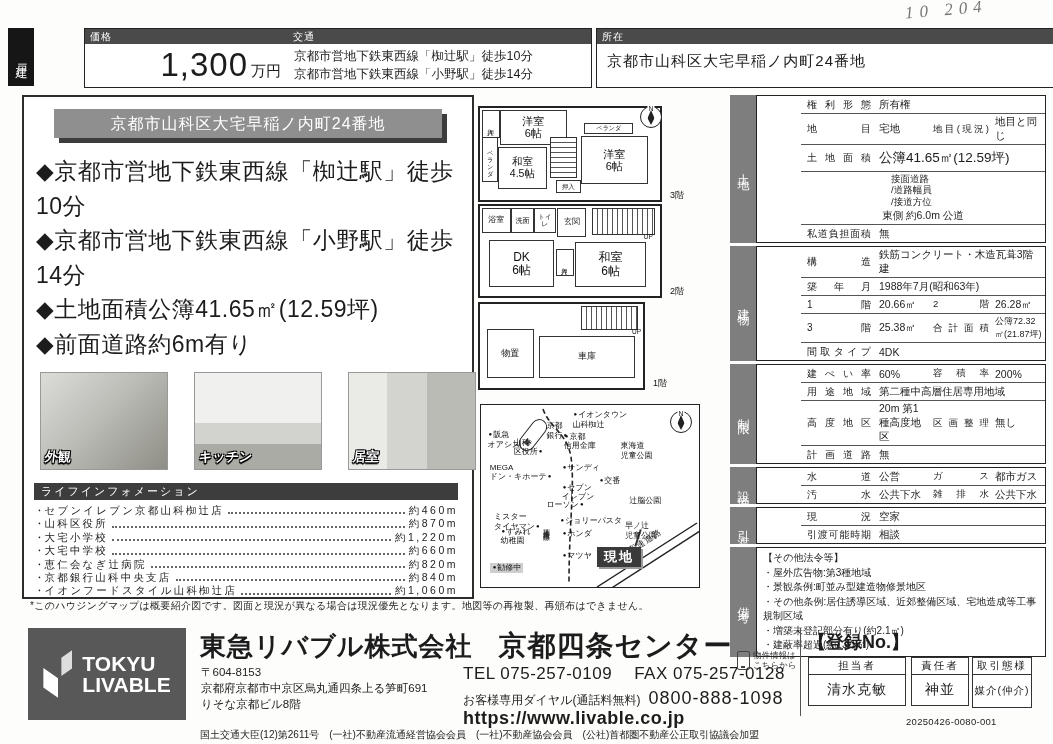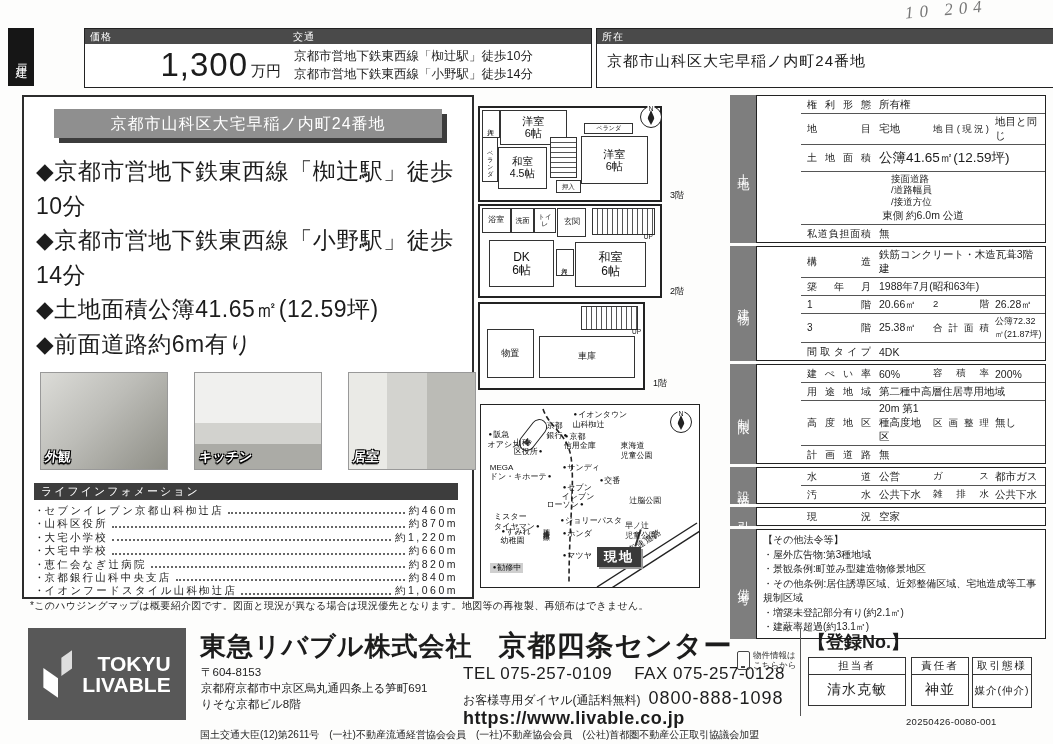--- a/index.html
+++ b/index.html
@@ -86,21 +86,21 @@
   .spec-row.med{min-height:26px;}
   .spec-label{width:76px;font-size:10px;padding:1px 6px;text-align:justify;text-align-last:justify;white-space:pre-line;box-sizing:border-box;}
   .spec-label.ml{text-align:left;text-align-last:left;font-size:9.5px;line-height:1.2;}
   .spec-label2{width:64px;font-size:9.5px;padding:1px 4px;text-align:justify;text-align-last:justify;box-sizing:border-box;}
   .spec-value{flex:1;font-size:10.5px;padding:1px 2px;}
   .spec-value.big{font-size:13.5px;}
   .spec-value.sm{font-size:9px;}
   .spec-remarks{padding:3px 6px;font-size:10px;line-height:1.45;}
   
   .logo{position:absolute;left:28px;top:628px;width:158px;height:92px;background:#585858;display:flex;
-        align-items:center;justify-content:center;gap:9px;text-align:right;}
+        align-items:center;justify-content:center;gap:9px;}
   .mark{position:relative;width:30px;height:48px;}
   .mark .m1{position:absolute;left:0;bottom:0;width:15px;height:30px;background:#fff;clip-path:polygon(0 0,100% 35%,100% 100%,0 65%);}
   .mark .m2{position:absolute;right:1px;top:0;width:11px;height:26px;background:#dedede;clip-path:polygon(0 30%,100% 0,100% 70%,0 100%);}
   .logo-text{color:#fff;font-weight:bold;font-size:21px;line-height:1.0;letter-spacing:0;}
   .company-line{position:absolute;left:200px;top:627px;display:flex;align-items:baseline;gap:26px;}
   .company{font-size:26px;font-weight:bold;letter-spacing:1px;}
   .center-name{font-size:28px;font-weight:bold;letter-spacing:1px;}
   .addr{position:absolute;left:201px;top:664px;font-size:11.5px;line-height:1.4;color:#222;}
   .telline{position:absolute;left:463px;top:664px;font-size:17px;letter-spacing:.5px;}
   .telline span{margin-right:22px;}
@@ -413,20 +413,24 @@
           </div>
         </div>
       </div>
       <div class="spec-section">
         <div class="spec-side">引渡</div>
         <div class="spec-rows">
           <div class="spec-row">
             <span class="spec-label">現況</span>
             <span class="spec-value">空家</span>
           </div>
+          <div class="spec-row">
+            <span class="spec-label">引渡可能時期</span>
+            <span class="spec-value">相談</span>
+          </div>
         </div>
       </div>
       <div class="spec-section grow">
         <div class="spec-side">備考</div>
         <div class="spec-rows">
           <div class="spec-remarks">
             <div class="remark-line">【その他法令等】</div>
             <div class="remark-line">・屋外広告物:第3種地域</div>
             <div class="remark-line">・景観条例:町並み型建造物修景地区</div>
             <div class="remark-line">・その他条例:居住誘導区域、近郊整備区域、宅地造成等工事規制区域</div>

